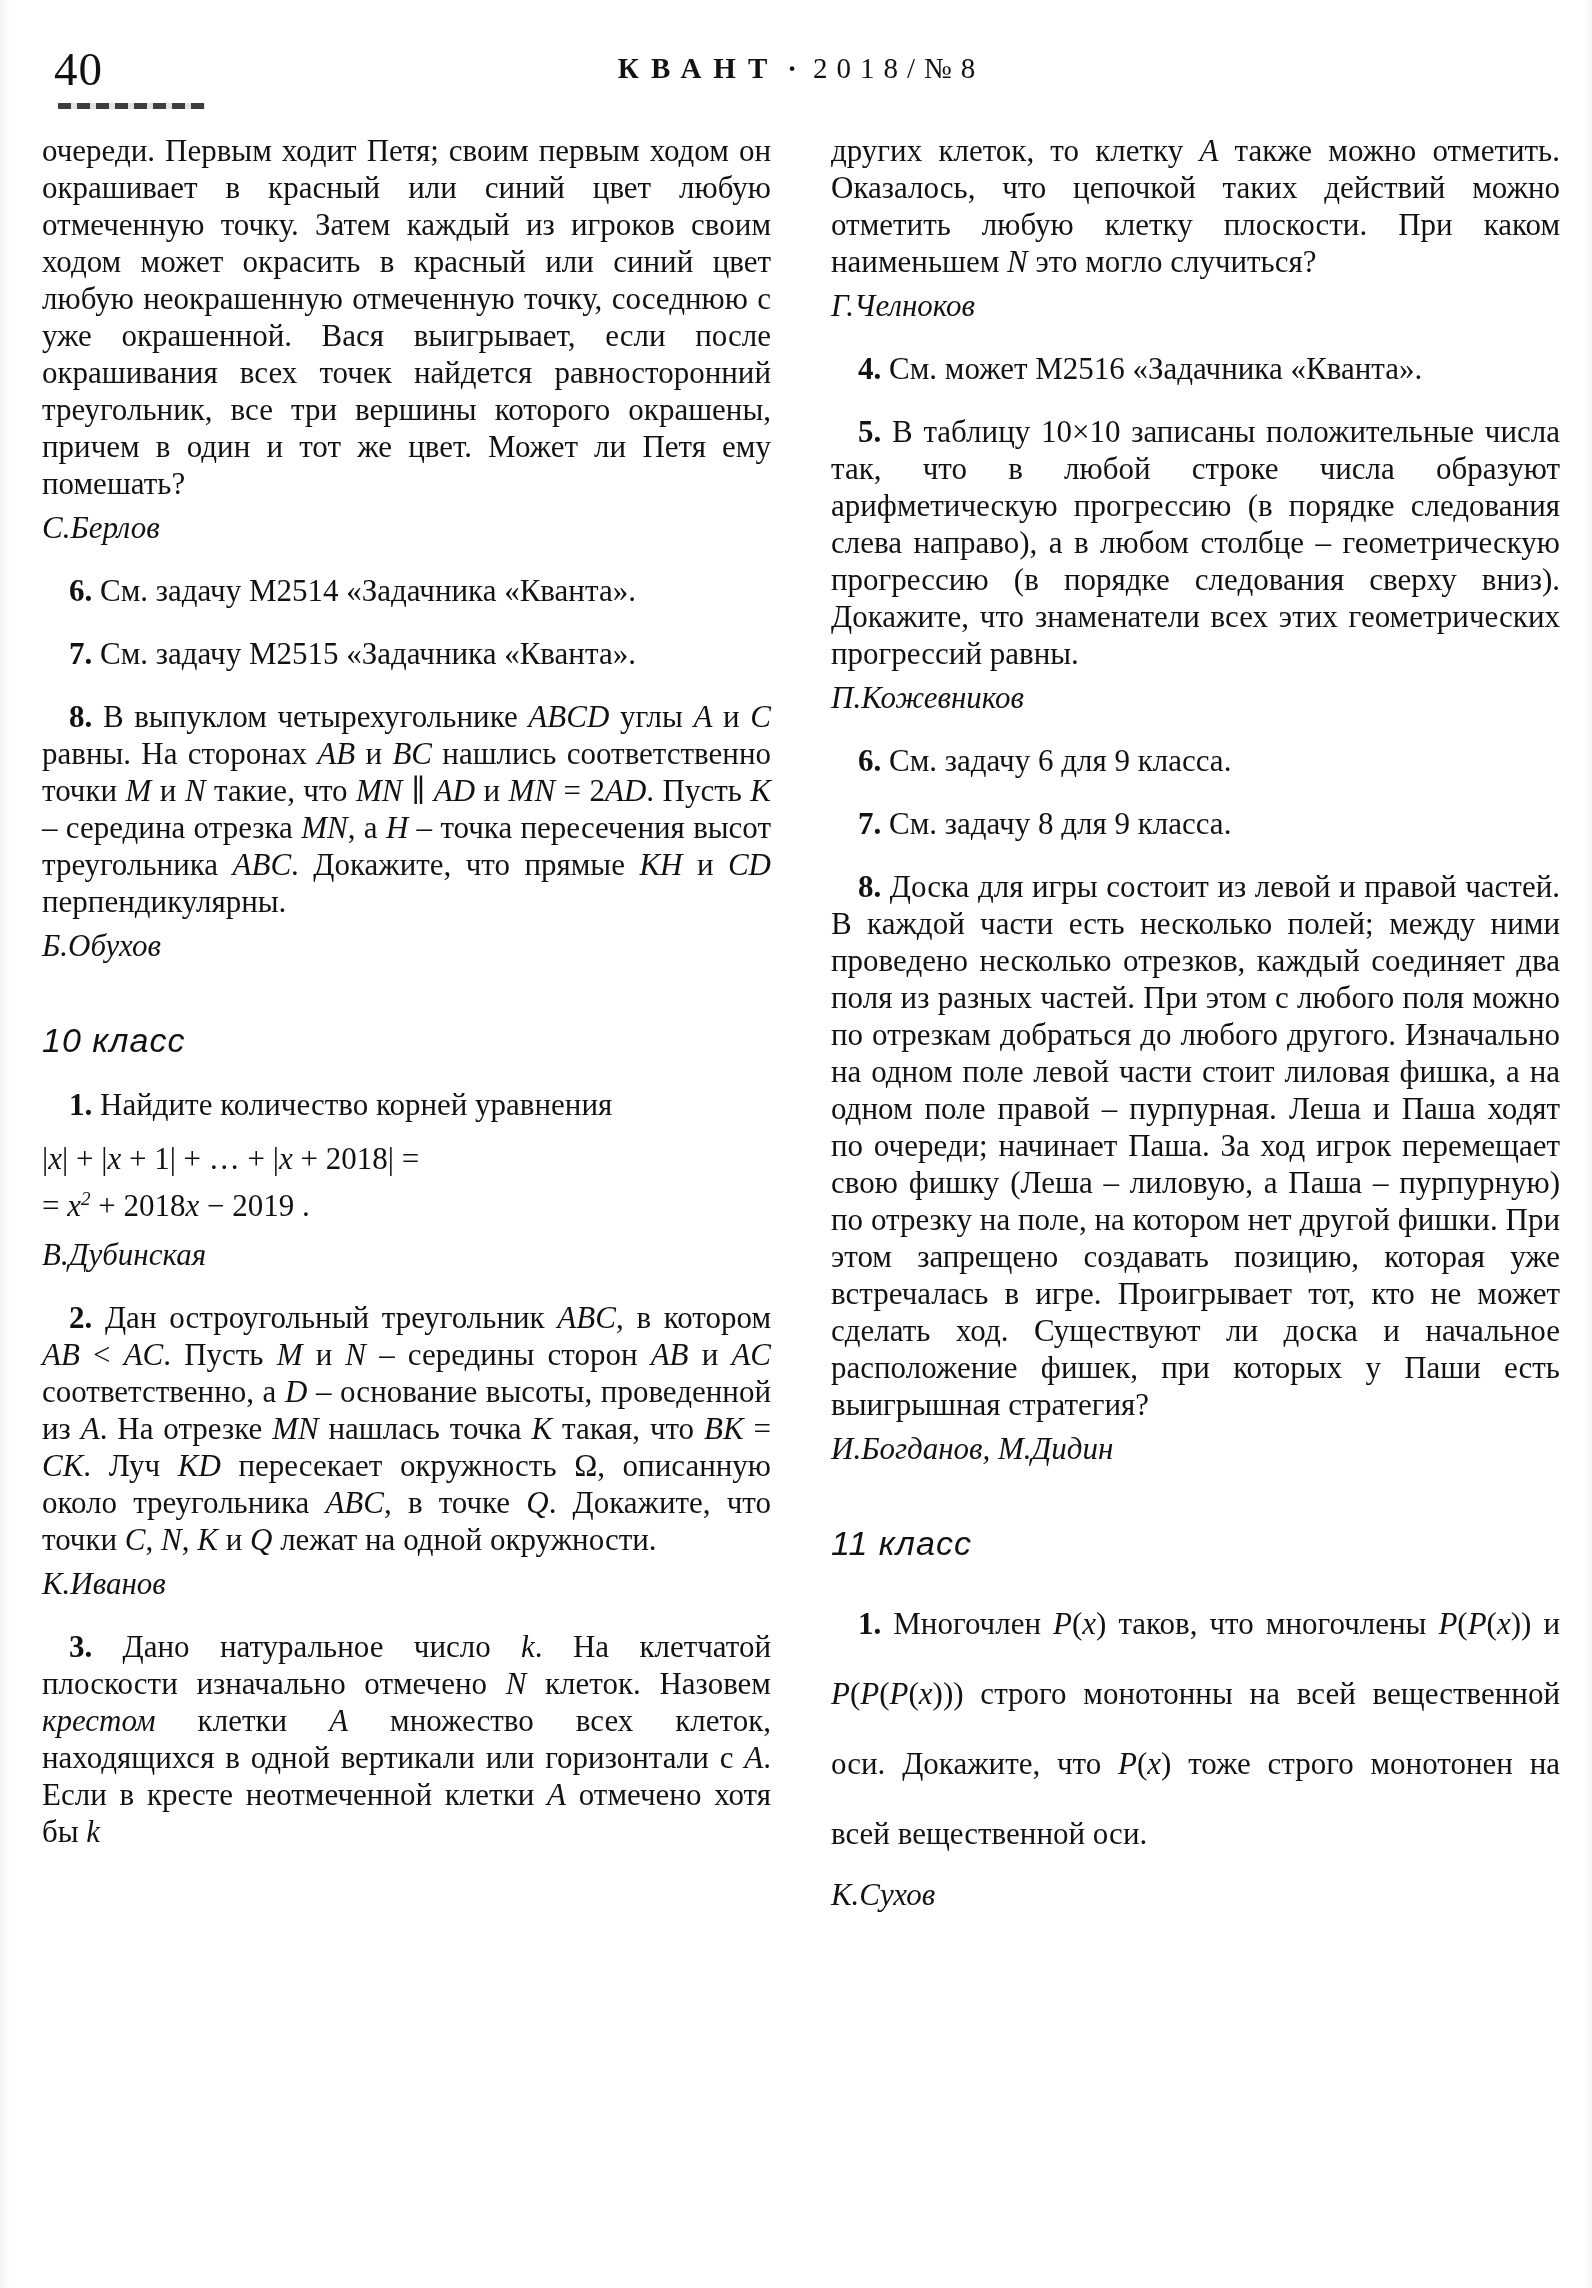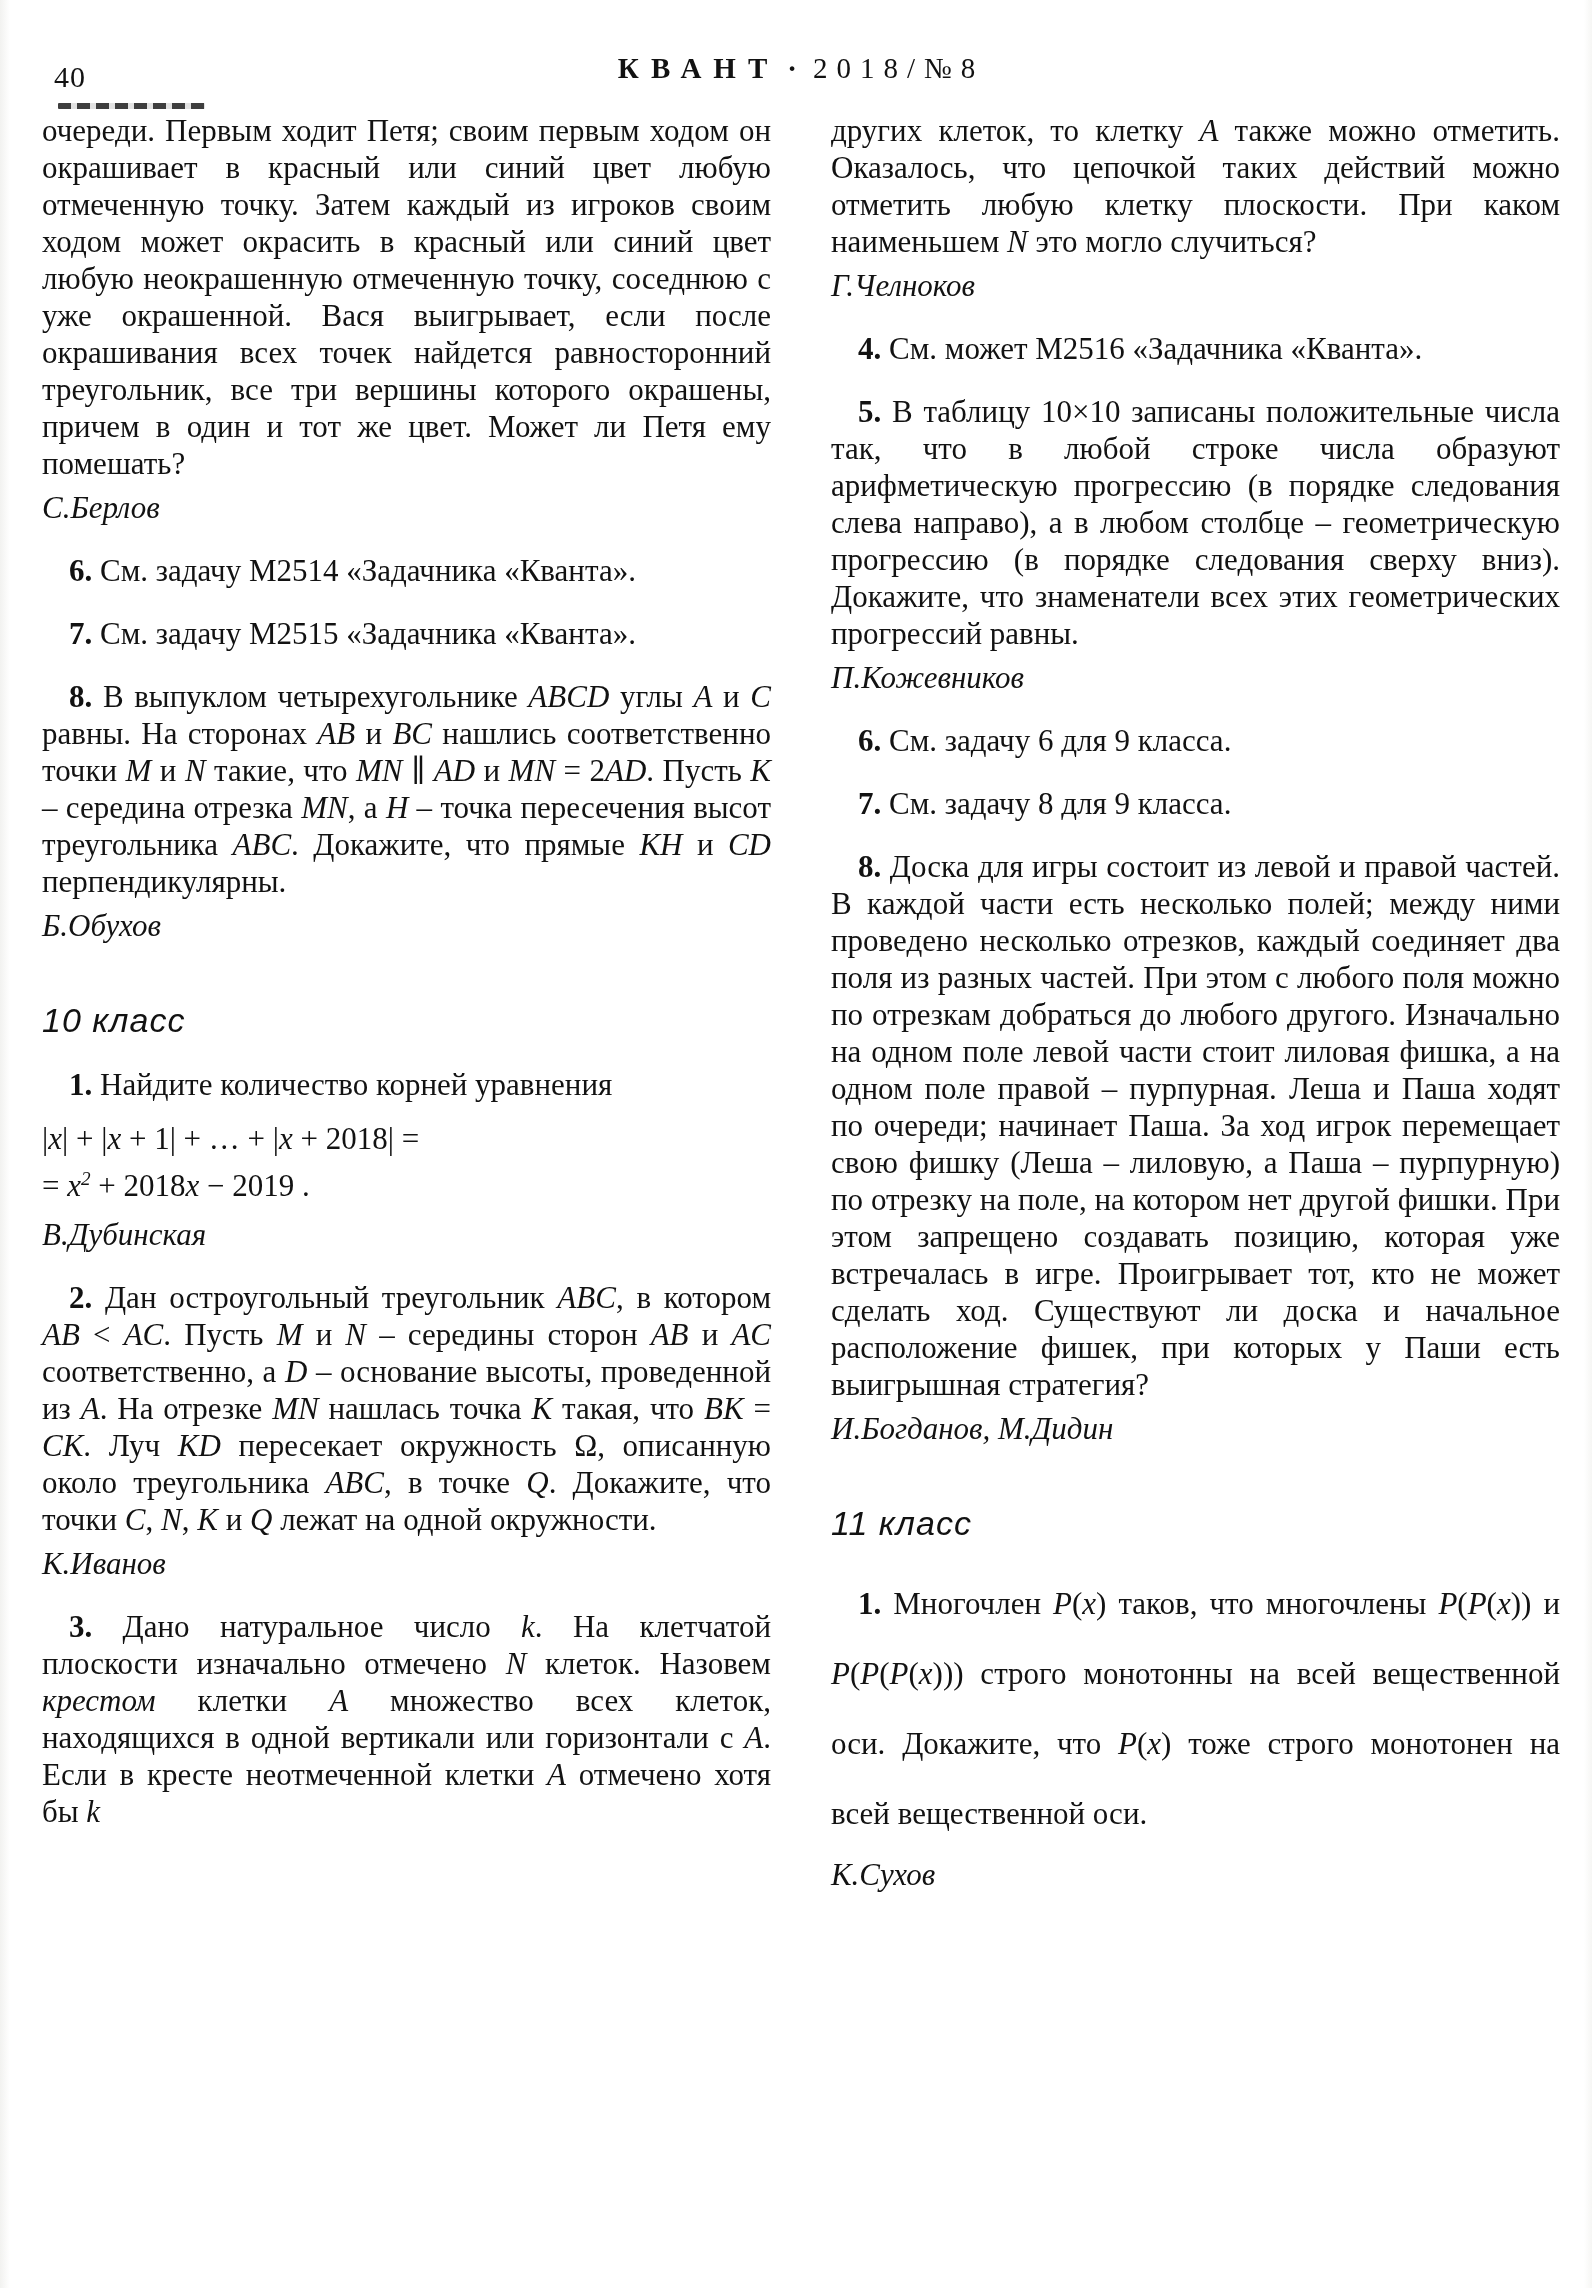--- a/index.html
+++ b/index.html
@@ -24,22 +24,22 @@
     padding: 20px 32px 0 42px;
   }
   
   .header {
     position: relative;
     height: 82px;
   }
   .page-number {
     position: absolute;
     left: 12px;
-    top: 42px;
-    font-size: 30px;
+    top: 26px;
+    font-size: 47px;
     line-height: 1;
     letter-spacing: 1px;
   }
   .journal-title {
     position: absolute;
     left: 50%;
     top: 34px;
     transform: translateX(-50%);
     white-space: nowrap;
     font-size: 29px;
@@ -65,21 +65,21 @@
     width: 147px;
     height: 6px;
     background: repeating-linear-gradient(90deg, #1c1c1c 0 13px, rgba(28,28,28,0.15) 13px 19px);
     opacity: 0.85;
     border-radius: 1px;
   }
   
   .columns {
     display: flex;
     gap: 60px;
-    margin-top: 10px;
+    margin-top: 30px;
   }
   .col {
     width: 729px;
     font-size: 31px;
     line-height: 37px;
     text-align: justify;
   }
   .para {
     margin: 26px 0 0 0;
   }

